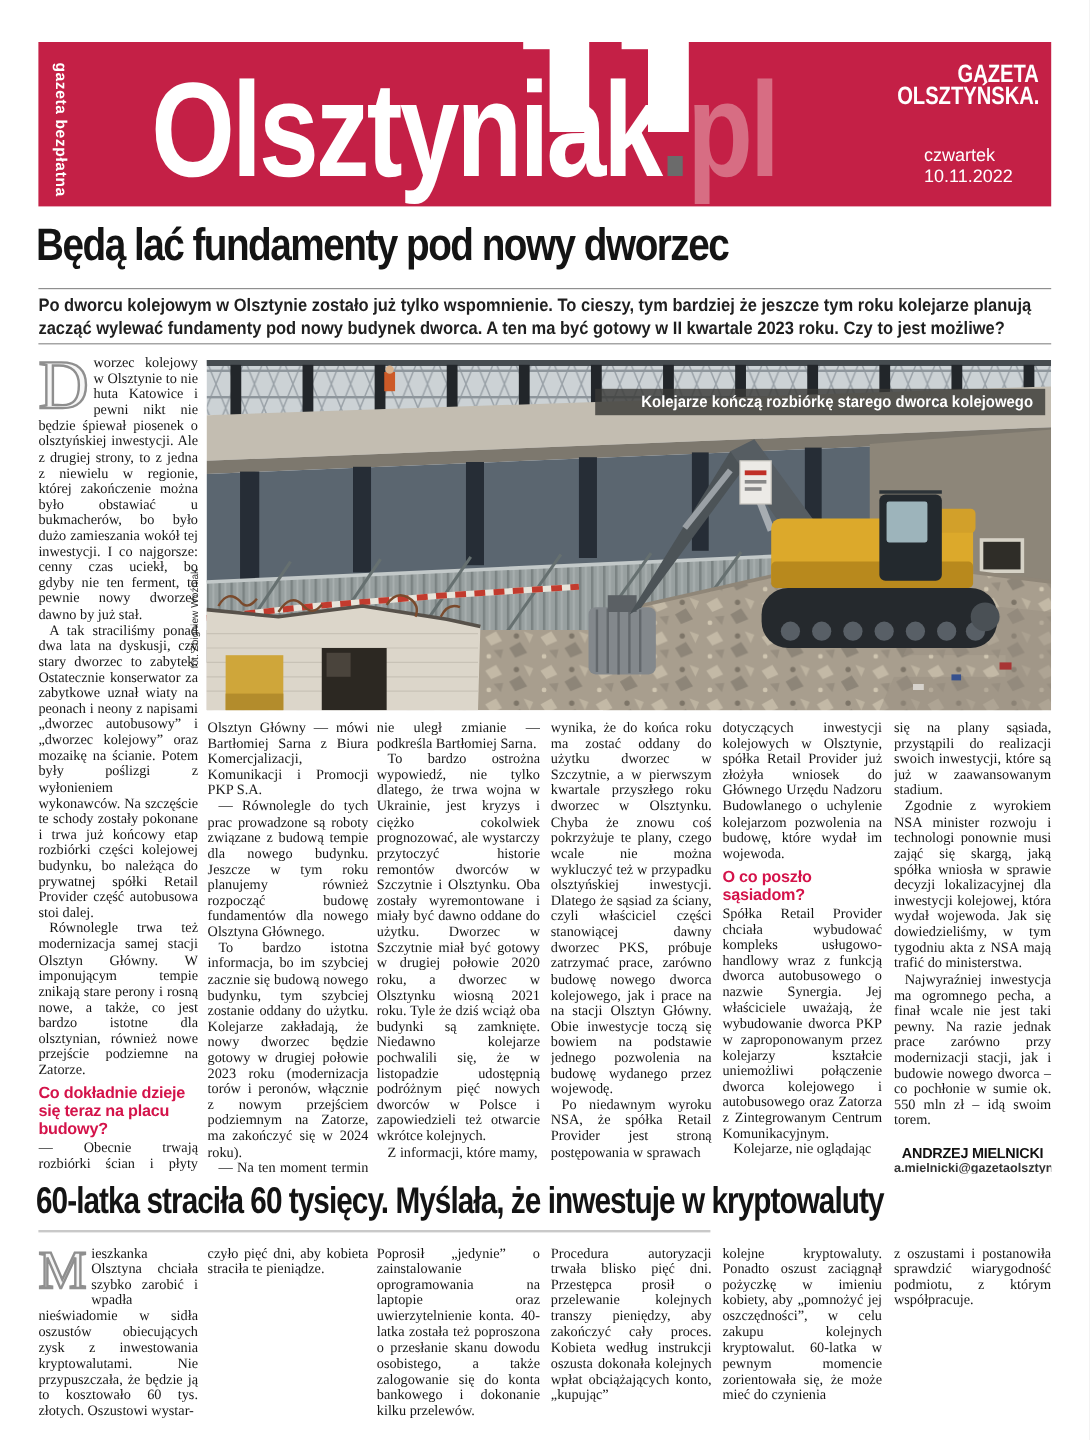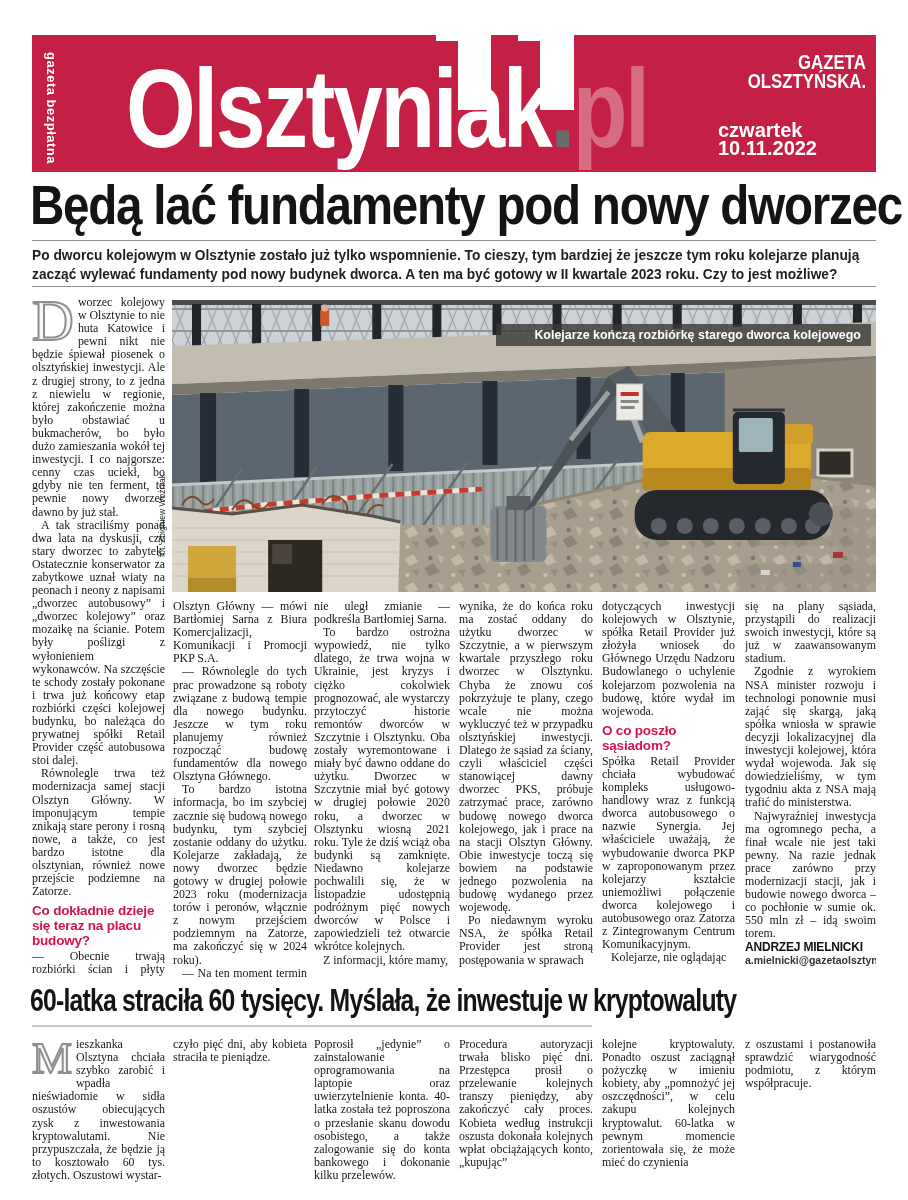--- a/index.html
+++ b/index.html
@@ -20,25 +20,25 @@
       font-family:"Liberation Sans",sans-serif;font-weight:700;font-size:64px;line-height:1;}
   .logo-main{position:absolute;left:126px;top:53px;color:#fff;
       font-family:"Liberation Sans",sans-serif;font-weight:700;font-size:112px;line-height:1;
       letter-spacing:-3px;}
   .cxL{display:inline-block;transform:scaleX(.8);transform-origin:0 0;white-space:nowrap;}
   .logo-dot{color:var(--dot-gray,#6b6b6b);}
   .logo-pl{color:var(--pl-pink,#d76d83);}
   .brand{position:absolute;right:42px;top:52px;text-align:right;color:#fff;
       font-family:"Liberation Sans",sans-serif;font-weight:700;font-size:21px;line-height:19px;}
   .brand .cxR{display:inline-block;transform:scaleX(.8);transform-origin:100% 0;white-space:nowrap;}
-  .issue-date{position:absolute;left:718px;top:121px;color:#fff;
-      font-family:"Liberation Sans",sans-serif;font-weight:700;font-size:20px;line-height:18px;}
+  .issue-date{position:absolute;left:770px;top:121px;color:#fff;
+      font-family:"Liberation Sans",sans-serif;font-weight:400;font-size:15px;line-height:18px;}
   
   .headline1{position:absolute;left:30px;top:178px;margin:0;width:846px;
-      font-family:"Liberation Sans",sans-serif;font-weight:700;font-size:56px;line-height:54px;
+      font-family:"Liberation Sans",sans-serif;font-weight:700;font-size:38px;line-height:54px;
       color:var(--headline-black,#141414);letter-spacing:-1.5px;}
   .cx85{display:inline-block;transform:scaleX(.85);transform-origin:0 0;white-space:nowrap;}
   .rule{position:absolute;background:#8f8f8f;height:1px;}
   .rule-a{left:32px;top:240px;width:844px;}
   .rule-b{left:32px;top:286px;width:844px;}
   .lead{position:absolute;left:32px;top:245px;width:844px;
       font-family:"Liberation Sans",sans-serif;font-weight:700;font-size:15px;line-height:19px;
       color:#1f1f1f;}
   .lead-inner{display:inline-block;width:109%;transform:scaleX(.917);transform-origin:0 0;}
   .headline2{position:absolute;left:30px;top:982px;margin:0;width:846px;
@@ -61,21 +61,21 @@
       color:#161616;overflow:hidden;}
   .bcol p{margin:0;}
   .bcol p + p{text-indent:9px;}
   .subhead{margin:5px 0 2px;font-family:"Liberation Sans",sans-serif;font-weight:700;
       font-size:13.5px;line-height:15px;color:var(--accent-red,#d4134a);
       letter-spacing:-.2px;text-align:left;}
   .dropcap{float:left;font-family:"Liberation Serif",serif;font-weight:400;
       color:#f6f6f6;-webkit-text-stroke:2px #8f8f8f;}
   .dc1{font-size:58px;line-height:46px;height:48px;margin:2px 4px 0 0;}
   .dc2{font-size:45px;line-height:36px;height:38px;margin:2px 4px 0 0;}
-  .author{margin-top:0;text-align:left;font-family:"Liberation Sans",sans-serif;
+  .author{margin-top:14px;text-align:center;font-family:"Liberation Sans",sans-serif;
       font-weight:700;font-size:12px;line-height:14px;color:#111;letter-spacing:-.2px;}
   .email{text-align:right;font-family:"Liberation Sans",sans-serif;font-weight:700;
       font-size:10.5px;line-height:13px;color:#333;}
   
   .a1c1{left:32px;top:296px;width:133px;height:682px;}
   .a1c2{left:173px;top:600px;width:134px;height:378px;}
   .a1c3{left:314px;top:600px;width:136px;height:378px;}
   .a1c4{left:459px;top:600px;width:134px;height:378px;}
   .a1c5{left:602px;top:600px;width:133px;height:378px;}
   .a1c6{left:745px;top:600px;width:131px;height:378px;}

